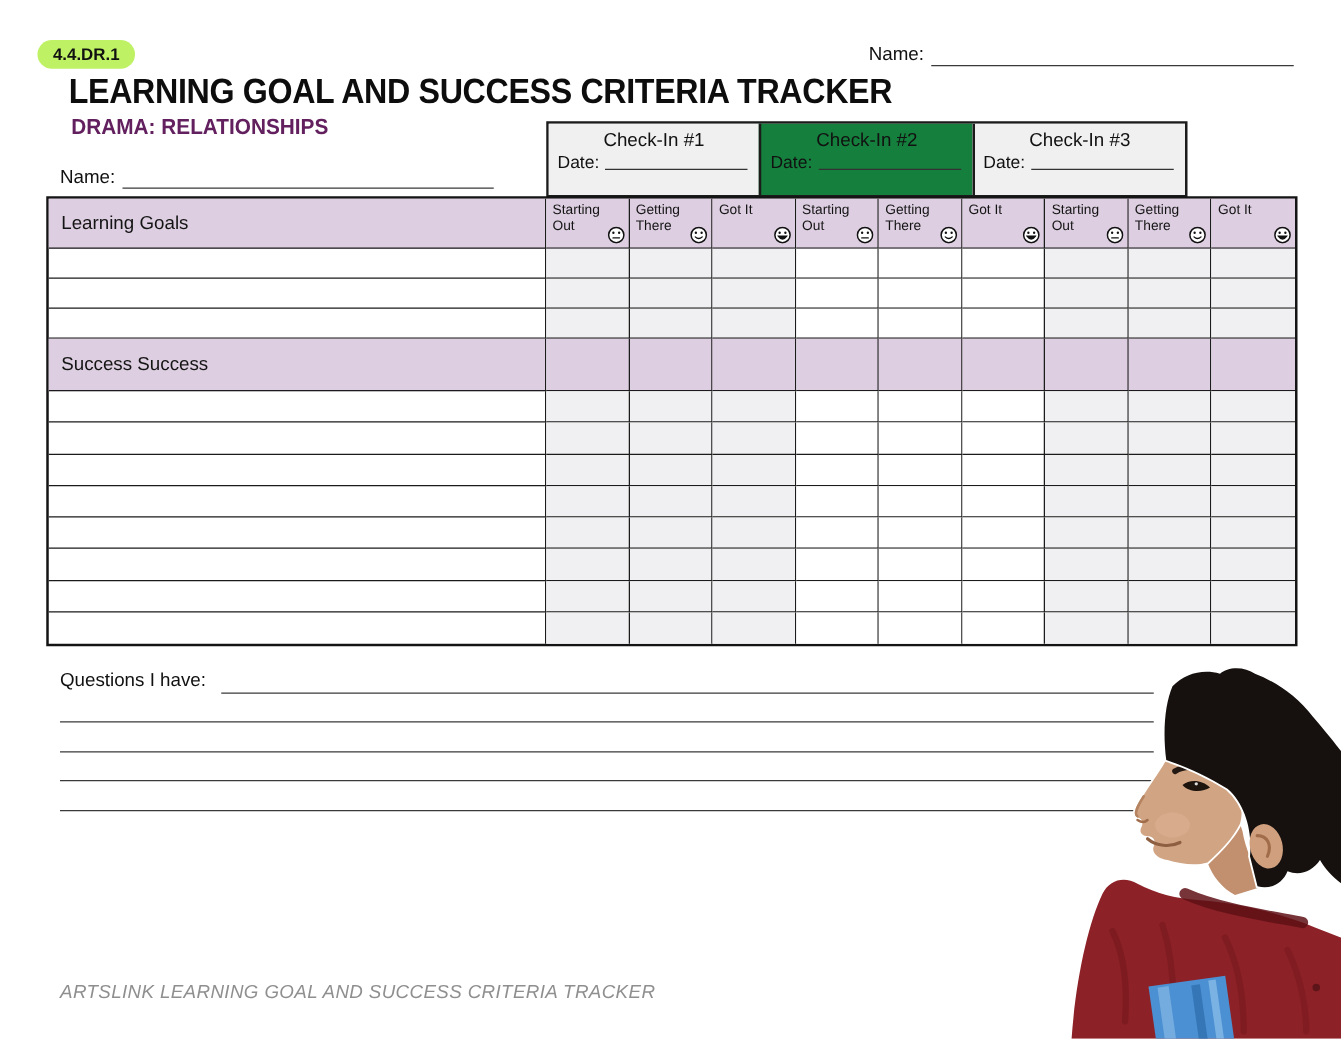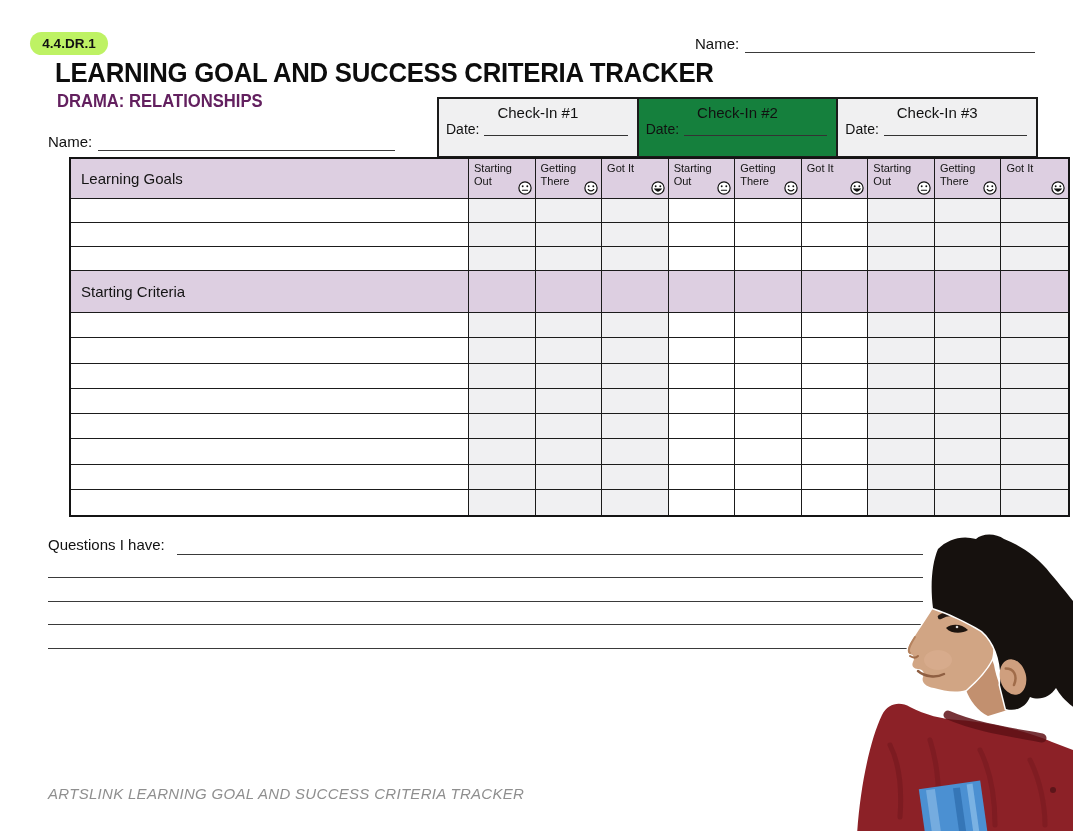--- a/index.html
+++ b/index.html
@@ -16,36 +16,36 @@
          color:#0d0d0d;transform:scaleX(.92);transform-origin:left;white-space:nowrap;letter-spacing:-.3px;}
   .subtitle{position:absolute;left:57px;top:91px;margin:0;font-size:17.5px;font-weight:bold;
          color:#63205f;transform:scaleX(.95);transform-origin:left;white-space:nowrap;}
 
   
   .namefield{position:absolute;display:flex;align-items:flex-end;font-size:15px;color:#111;}
   .namefield .lbl{white-space:nowrap;padding-bottom:1px;}
   .namefield .uline{border-bottom:1.8px solid #3a3a3a;margin-left:6px;height:17px;}
 
   
-  .checkins{position:absolute;left:437px;top:97px;width:601px;height:61px;display:flex;
+  .checkins{position:absolute;left:437px;top:97px;width:513px;height:61px;display:flex;
             border:2px solid #1b1b1b;box-sizing:border-box;}
   .checkin{flex:1;display:flex;flex-direction:column;box-sizing:border-box;}
   .checkin + .checkin{border-left:2px solid #1b1b1b;}
   .checkin.gray{background:#f0f0f1;}
   .checkin.white{background:#15803d;}
   .checkin .ct{text-align:center;font-size:15px;margin-top:5px;color:#111;}
   .checkin .daterow{display:flex;padding:0 9px 7px 7px;flex:1;}
   .checkin .dl{font-size:14px;color:#111;padding-bottom:1px;}
   .checkin .dline{flex:1;border-bottom:1.6px solid #333;margin-left:5px;height:14px;}
 
   
   .grid{position:absolute;left:37px;top:157px;width:1001px;height:360px;box-sizing:border-box;
         border:2.5px solid #141414;display:grid;
         grid-template-columns:398px repeat(9,1fr);
-        grid-template-rows:40px 24px 24px 24px 42px repeat(8,1fr);margin-left:32px;}
+        grid-template-rows:40px 24px 24px 24px 42px repeat(8,1fr);}
   .cell{box-sizing:border-box;border-right:1.5px solid #1b1b1b;border-bottom:1.5px solid #1b1b1b;
         position:relative;}
   .cell.noR{border-right:none;}
   .cell.noB{border-bottom:none;}
   .cell.purple{background:#ddcfe1;}
   .cell.g0,.cell.g2{background:#f0f0f2;}
   .cell.g1{background:#ffffff;}
   .seclabel{display:flex;align-items:center;padding-left:10px;font-size:15px;color:#141414;}
   .colhead{font-size:11px;line-height:1.18;color:#141414;padding:3px 2px 2px 5px;}
   .colhead .smiley{position:absolute;right:3px;bottom:3px;}
@@ -213,21 +213,21 @@
       <div class="cell g0"></div>
       <div class="cell g0"></div>
       <div class="cell g0"></div>
       <div class="cell g1"></div>
       <div class="cell g1"></div>
       <div class="cell g1"></div>
       <div class="cell g2"></div>
       <div class="cell g2"></div>
       <div class="cell g2 noR"></div>
       <div class="cell purple seclabel">
-        <span>Starting Criteria</span>
+        <span>Success Success</span>
       </div>
       <div class="cell purple"></div>
       <div class="cell purple"></div>
       <div class="cell purple"></div>
       <div class="cell purple"></div>
       <div class="cell purple"></div>
       <div class="cell purple"></div>
       <div class="cell purple"></div>
       <div class="cell purple"></div>
       <div class="cell purple noR"></div>

